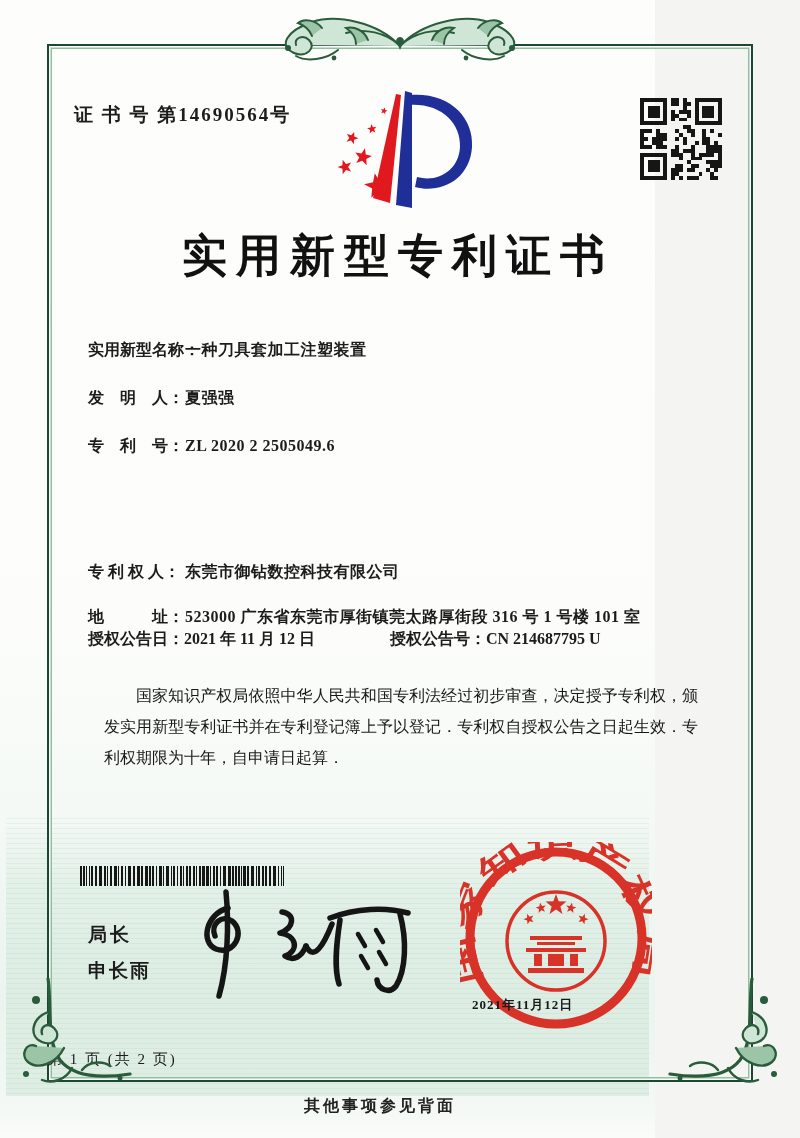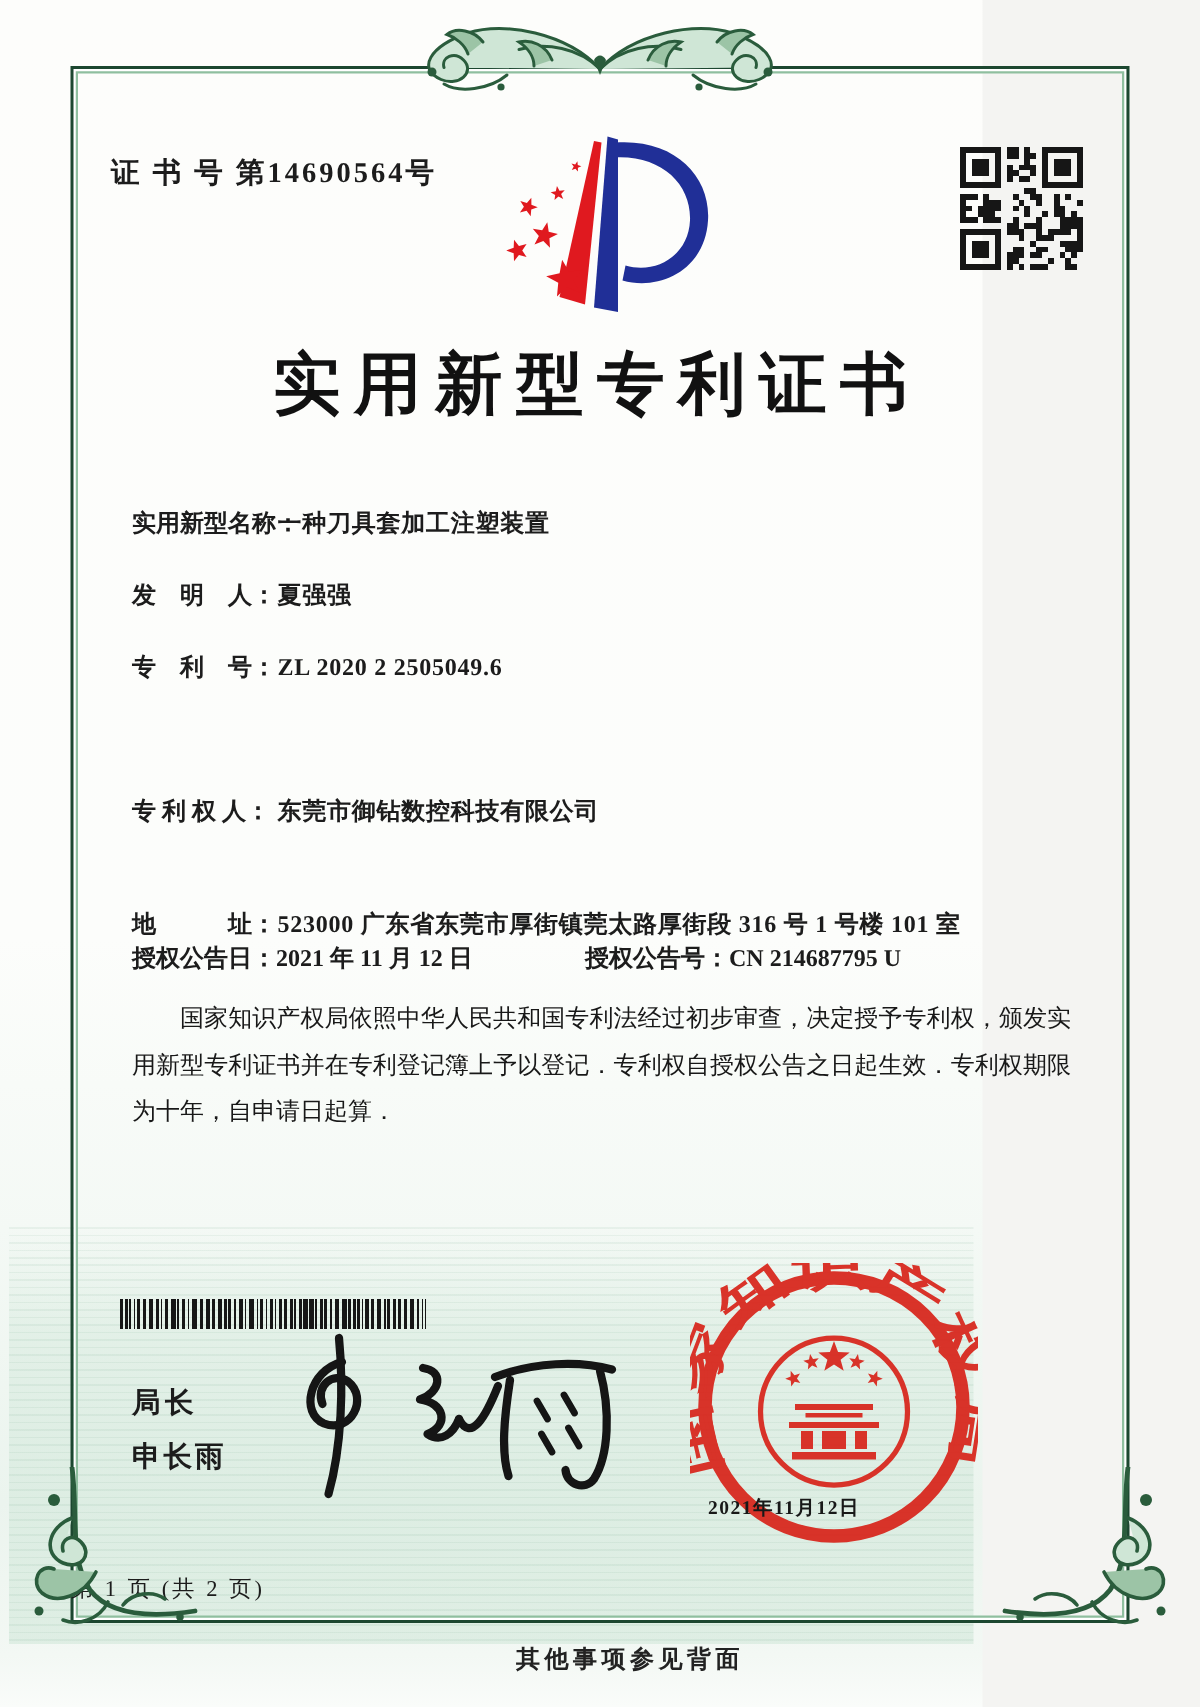--- a/index.html
+++ b/index.html
@@ -29,40 +29,40 @@
   .logo{left:326px;top:90px;}
   .qr{left:640px;top:98px;}
   .title{
     left:47px;top:226px;width:702px;text-align:center;
     font-size:45px;font-weight:bold;letter-spacing:9px;color:#111;
   }
   .field-row{position:absolute;left:88px;font-size:16px;font-weight:600;line-height:26px;}
   .field-label{display:inline-block;width:97px;vertical-align:top;white-space:nowrap;}
   .field-value{display:inline-block;vertical-align:top;max-width:512px;letter-spacing:.5px;}
   .row-0{top:337px;}.row-1{top:385px;}.row-2{top:433px;}
-  .row-3{top:481px;}.row-4{top:529px;}.row-5{top:604px;}
+  .row-3{top:481px;}.row-4{top:559px;}.row-5{top:604px;}
   .grant-row{position:absolute;left:88px;top:629px;font-size:16px;font-weight:600;white-space:nowrap;}
   .grant-number-part{position:absolute;left:302px;top:0;}
   .paragraphs{position:absolute;left:88px;top:664px;width:626px;z-index:2;}
   .paragraphs p{
-    margin:0;text-indent:2em;font-size:16px;line-height:31px;
+    margin:16px;text-indent:2em;font-size:16px;line-height:31px;
     text-align:justify;font-weight:500;color:#181818;
   }
   .barcode{left:80px;top:866px;}
   .signer-title{left:88px;top:922px;font-size:19px;font-weight:bold;letter-spacing:3px;}
   .signer-name{left:88px;top:958px;font-size:19px;font-weight:bold;letter-spacing:2px;text-align:center;}
   .signature{left:190px;top:886px;z-index:3;}
   .seal{left:460px;top:842px;z-index:2;opacity:.93;}
   .seal-text{font-size:32px;font-weight:bold;fill:#d8251b;font-family:"Liberation Serif",serif;}
   .seal-date{left:472px;top:996px;font-size:13px;font-weight:bold;color:#181818;z-index:3;letter-spacing:1px;}
   .page-footer{left:47px;top:1050px;width:702px;text-align:left;font-size:15px;font-weight:400;letter-spacing:2px;z-index:2;}
   .corner-ornament-left{left:12px;top:978px;z-index:3;}
   .corner-ornament-right{left:668px;top:978px;z-index:3;}
   .top-ornament{left:218px;top:6px;z-index:3;}
-  .back-note{left:0;top:1096px;width:760px;text-align:center;font-size:16px;font-weight:600;letter-spacing:3px;color:#222;padding-left:40px;}
+  .back-note{left:0;top:1096px;width:760px;text-align:center;font-size:16px;font-weight:600;letter-spacing:3px;color:#222;}
 </style>
 </head>
 <body>
 
 <div class="page">
 
   <svg width="0" height="0" style="position:absolute" aria-hidden="true">
     <defs>
       <path id="star5" d="M0,-1 L0.247,-0.34 L0.951,-0.309 L0.4,0.13 L0.588,0.809 L0,0.42 L-0.588,0.809 L-0.4,0.13 L-0.951,-0.309 L-0.247,-0.34 Z"></path>
     </defs>

